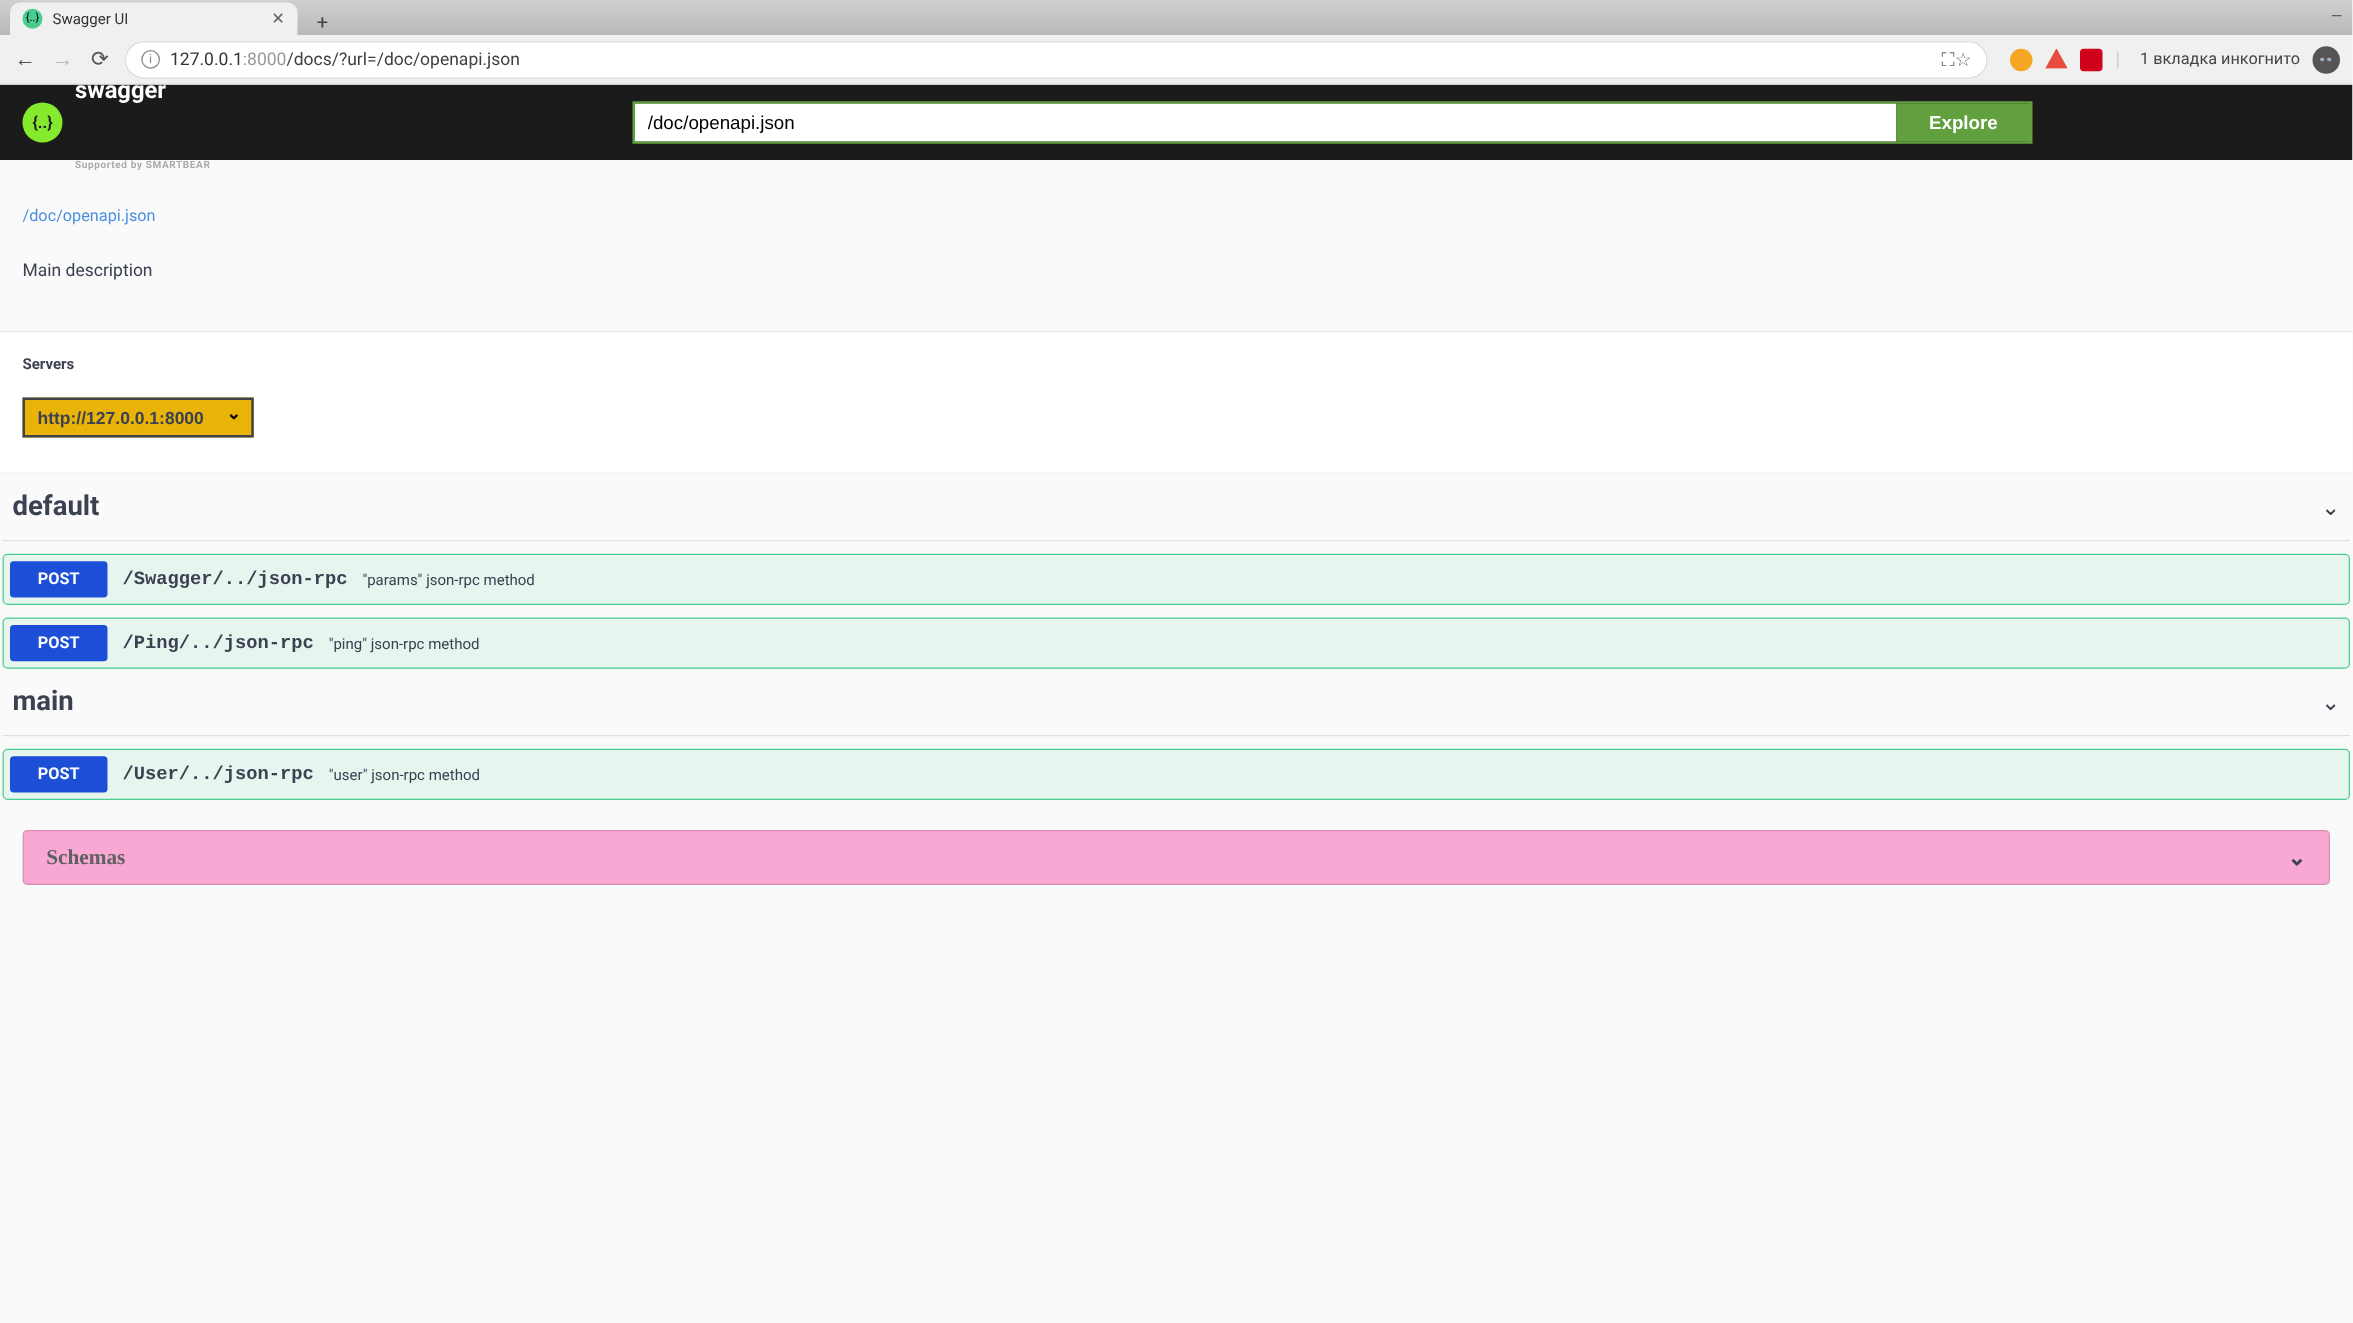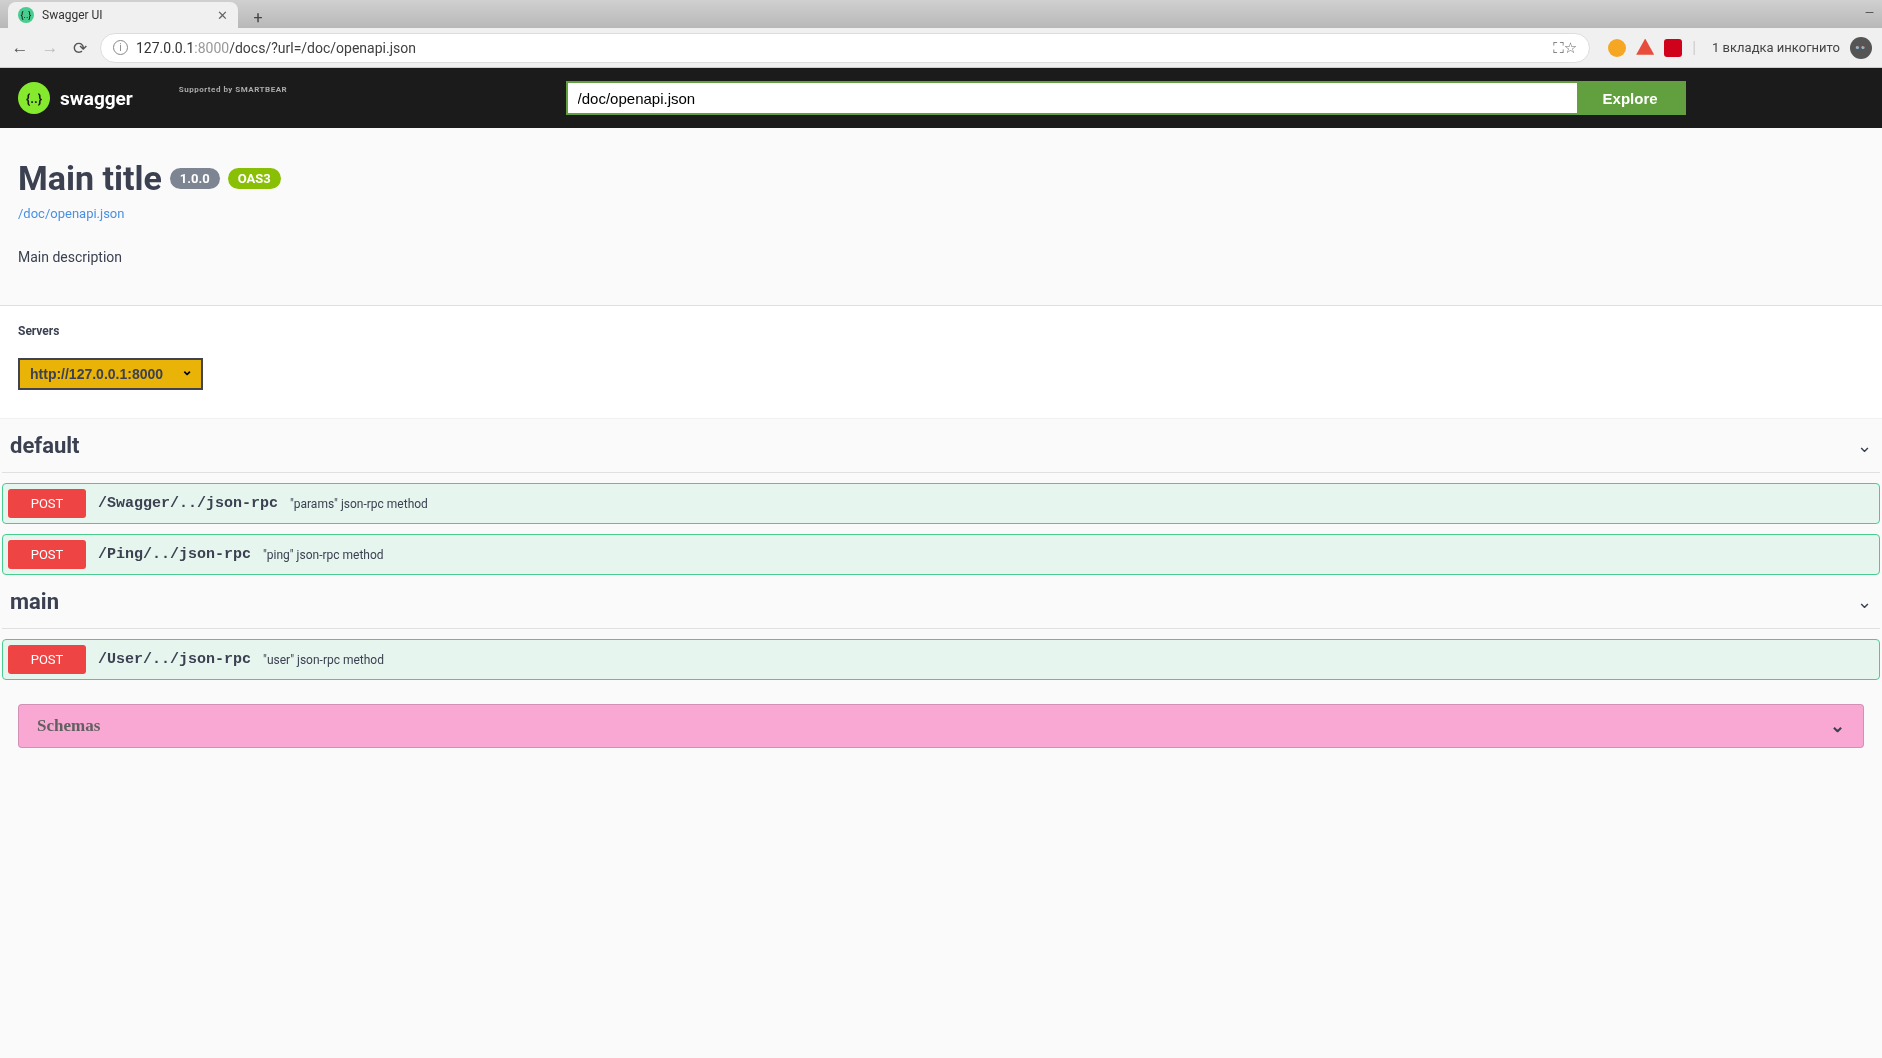--- a/index.html
+++ b/index.html
@@ -25,21 +25,21 @@
     .url-icon-btn { color: #666; font-size: 15px; cursor: pointer; }
     .ext-icon { width: 18px; height: 18px; border-radius: 3px; }
     .incognito-label { font-size: 13px; color: #444; margin-left: 6px; }
     .incognito-avatar { width: 22px; height: 22px; border-radius: 50%; background: #555; color:#fff; font-size:10px; display:flex; align-items:center; justify-content:center;}
     
     
     .swagger-topbar { background: #1b1b1b; height: 60px; display: flex; align-items: center; padding: 0 18px; }
     .swagger-logo { display: flex; align-items: center; color: #fff; font-size: 19px; font-weight: bold; }
     .swagger-logo-mark { width: 32px; height: 32px; border-radius: 50%; background: #85ea2d; margin-right: 10px; display:flex; align-items:center; justify-content:center; color:#1b1b1b; font-weight:bold; font-size:13px;}
     .swagger-logo-sub { font-size: 8px; color: #aaa; display: block; letter-spacing: 0.5px; margin-top: -2px; margin-left: 0px;}
-    .swagger-logo-txt { display:flex; gap:46px;}
+    .swagger-logo-txt { display:flex; flex-direction:column;gap:46px;}
     .topbar-wrapper { flex: 1; display: flex; justify-content: center; margin-left: 100px;}
     .topbar-input-wrap { display:flex; width: 1120px; border: 2px solid #62a03f;}
     .topbar-input { flex: 1; background: #fff; border: none; height: 30px; padding: 0 10px; font-size: 15px; outline: none; }
     .explore-btn { background: #62a03f; color: #fff; border: none; padding: 0 26px; font-size: 15px; font-weight: bold; cursor: pointer; height:30px;}
     
     
     .swagger-container { padding: 30px 18px 0 18px; }
     .info-title-row { display: flex; align-items: center; gap: 8px; }
     .info-title { font-size: 34px; font-weight: bold; color: #3b4151; }
     .version-badge { background: #7d8492; color: #fff; border-radius: 14px; padding: 3px 10px; font-size: 13px; font-weight: bold; }
@@ -58,21 +58,21 @@
     
     
     .tag-section { padding: 0 2px; }
     .tag-header { display: flex; align-items: center; justify-content: space-between; padding: 14px 8px; cursor: pointer; border-bottom: 1px solid rgba(0,0,0,0.1);}
     .tag-name { font-size: 22px; font-weight: bold; color: #3b4151; }
     .chevron { font-size: 18px; color: #3b4151; }
     
     
     .opblock { border: 1px solid #49cc90; background: rgba(73,204,144,0.1); border-radius: 4px; margin-top: 10px; cursor:pointer;}
     .opblock-summary { display: flex; align-items: center; padding: 5px; gap: 12px; }
-    .method-badge { background: #ef4444; color: #fff; font-weight: normal; font-size: 13px; padding: 7px 0; border-radius: 3px; min-width: 78px; text-align: center; }
+    .method-badge { background: #1d4ed8; color: #fff; font-weight: bold; font-size: 13px; padding: 7px 0; border-radius: 3px; min-width: 78px; text-align: center; }
     .op-path { font-family: "Courier New", monospace; font-size: 15px; font-weight: bold; color: #3b4151; }
     .op-desc { font-size: 12px; color: #3b4151; }
     
     
     .schemas-section { margin: 24px 18px 0 18px; border: 1px solid rgba(0,0,0,0.15); border-radius: 4px; background:#f9a8d4;font-family:Liberation Serif, serif;}
     .schemas-header { display: flex; justify-content: space-between; align-items: center; padding: 10px 18px; font-size: 17px; font-weight: bold; color: #606060; }
     
   </style>
 </head>
 <body>
@@ -122,25 +122,20 @@
   </div>
   <div class="topbar-wrapper">
     <div class="topbar-input-wrap">
       <input class="topbar-input" type="text" value="/doc/openapi.json" style="">
       <button class="explore-btn">Explore</button>
     </div>
   </div>
 </div>
 
 <div class="swagger-container">
-  <div class="info-title-row">
-    <span class="info-title">Main title</span>
-    <span class="version-badge">1.0.0</span>
-    <span class="oas-badge">OAS3</span>
-  </div>
   <a class="info-link" href="#">/doc/openapi.json</a>
   <div class="info-desc">Main description</div>
 </div>
 
 <hr class="hr-line">
 
 <div class="servers-section">
   <div class="servers-label">Servers</div>
   <div class="servers-select-wrap">
     <select class="servers-select">

